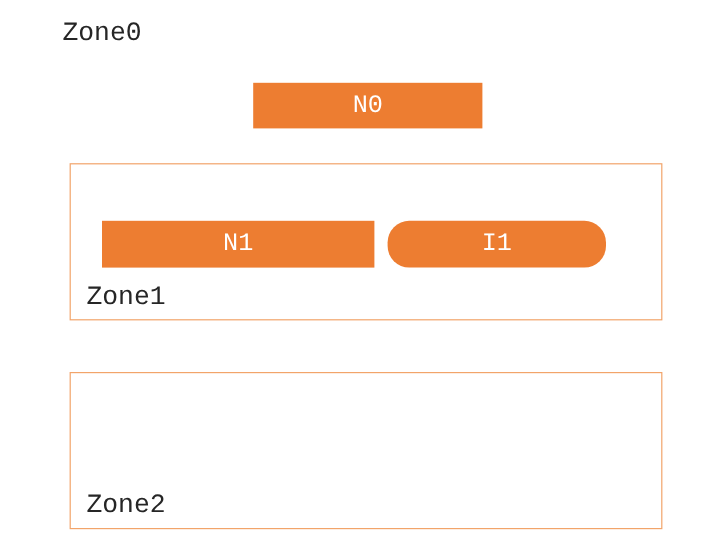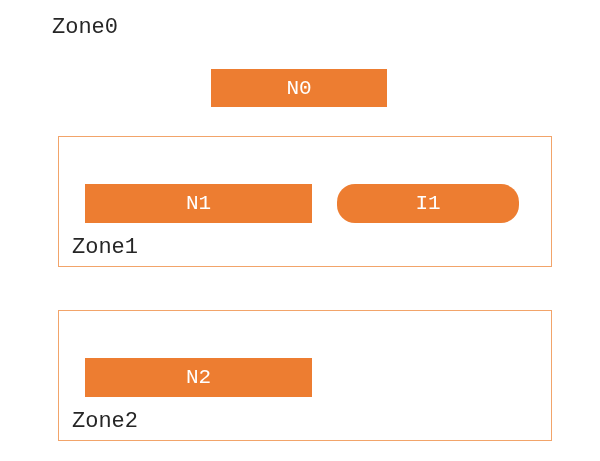--- a/index.html
+++ b/index.html
@@ -35,42 +35,41 @@
   .zone-box {
     position: absolute;
     left: 58px;
     width: 494px;
     height: 131px;
     border: 1.5px solid #F2A46A;
     box-sizing: border-box;
     background: #ffffff;
   }
   .zone0-label { left: 52px; top: 16px; }
-  .node-n0 { left: 211px; top: 69px; width: 176px; height: 38px; }
+  .node-n0 { left: 211px; top: 69px; width: 191px; height: 38px; }
 
   .zone1-box { top: 136px; }
   .zone2-box { top: 310px; }
 
   .zone-box .node-left  { left: 26px;  top: 47px; width: 227px; height: 39px; }
-  .zone-box .node-right { left: 278px; top: 47px; width: 182px; height: 39px; border-radius: 18px; }
+  .zone-box .node-right { left: 264px; top: 47px; width: 182px; height: 39px; border-radius: 18px; }
   .zone-box .zone-inner-label { left: 13px; top: 99px; }
 </style>
 </head>
 <body>
 
 <div class="canvas">
 
   <div class="zone-label zone0-label">Zone0</div>
 
   <div class="node node-n0">N0</div>
 
   <div class="zone-box zone1-box">
     <div class="node node-left">N1</div>
     <div class="node node-right">I1</div>
     <div class="zone-label zone-inner-label">Zone1</div>
   </div>
 
   <div class="zone-box zone2-box">
-    <div class="node node-left">N2</div>
     <div class="zone-label zone-inner-label">Zone2</div>
   </div>
 
 </div>
 
 </body></html>

